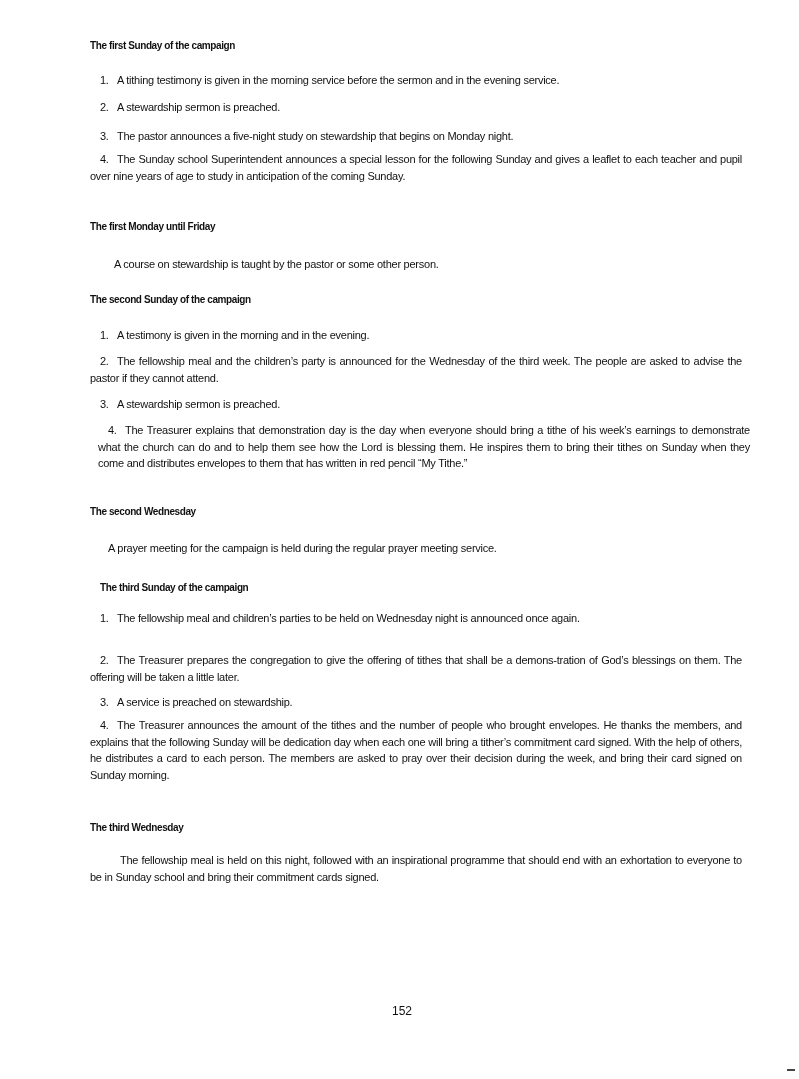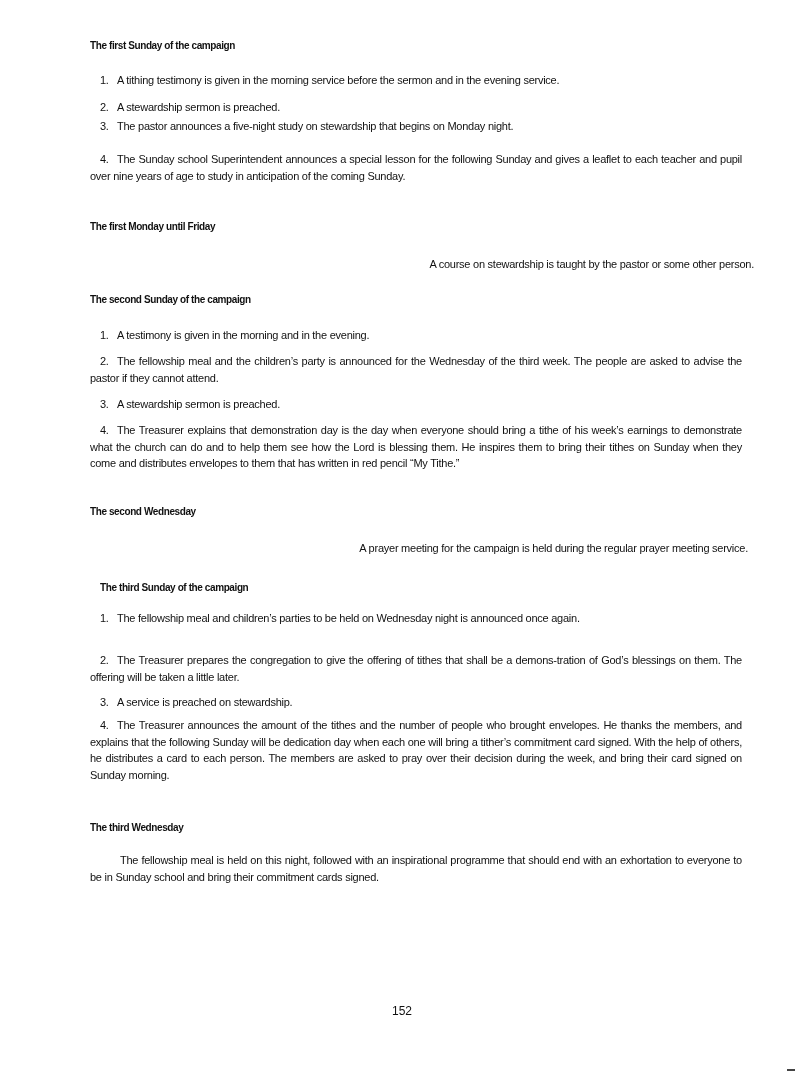--- a/index.html
+++ b/index.html
@@ -41,21 +41,20 @@
       text-align: justify;
     }
     .item .num {
       display: inline-block;
       width: 17px;
       padding-left: 10px;
     }
     .plain {
       left: 10px;
       width: 640px;
-      text-align: right;
     }
     .indent-para {
       left: 0;
       width: 652px;
       text-align: justify;
       text-indent: 30px;
     }
     .page-number {
       position: absolute;
       left: 392px;
@@ -78,42 +77,42 @@
 <div class="page">
 
   <div class="heading" style="top:40px;">The first Sunday of the campaign</div>
 
   <div class="para item" style="top:72px;">
     <span class="num">1.</span><span>A tithing testimony is given in the morning service before the sermon and in the evening service.</span>
   </div>
   <div class="para item" style="top:99px;">
     <span class="num">2.</span><span>A stewardship sermon is preached.</span>
   </div>
-  <div class="para item" style="top:118px;">
+  <div class="para item" style="top:128px;">
     <span class="num">3.</span><span>The pastor announces a five-night study on stewardship that begins on Monday night.</span>
   </div>
   <div class="para item" style="top:151px;">
     <span class="num">4.</span><span>The Sunday school Superintendent announces a special lesson for the following Sunday and gives a leaflet to each teacher and pupil over nine years of age to study in anticipation of the coming Sunday.</span>
   </div>
 
   <div class="heading" style="top:221px;text-align:center;">The first Monday until Friday</div>
   <div class="para plain" style="top:256px; left:24px;">A course on stewardship is taught by the pastor or some  other person.</div>
 
   <div class="heading" style="top:294px;text-align:right;">The second Sunday of the campaign</div>
 
   <div class="para item" style="top:327px;">
     <span class="num">1.</span><span>A testimony is given in the morning and in the evening.</span>
   </div>
   <div class="para item" style="top:353px;">
     <span class="num">2.</span><span>The fellowship meal and the children’s party is announced for the Wednesday of the third week. The people are asked to advise the pastor if they cannot attend.</span>
   </div>
   <div class="para item" style="top:396px;">
     <span class="num">3.</span><span>A stewardship sermon is preached.</span>
   </div>
-  <div class="para item" style="top:422px;">
+  <div class="para item" style="top:422px;margin-left:8px;">
     <span class="num">4.</span><span>The Treasurer explains that demonstration day is the day when everyone should bring a tithe of his week’s earnings to demonstrate what the church can do and to help them see how the Lord is blessing them. He inspires them to bring their tithes on Sunday when they come and distributes envelopes to them that has written in red pencil “My Tithe.”</span>
   </div>
 
   <div class="heading" style="top:506px;">The second Wednesday</div>
   <div class="para plain" style="top:540px; left:18px;">A prayer meeting for the campaign is held during the regular prayer meeting service.</div>
 
   <div class="heading" style="top:582px;margin-left:10px;">The third Sunday of the campaign</div>
 
   <div class="para item" style="top:610px;">
     <span class="num">1.</span><span>The fellowship meal and children’s parties to be held on Wednesday night is announced once again.</span>

